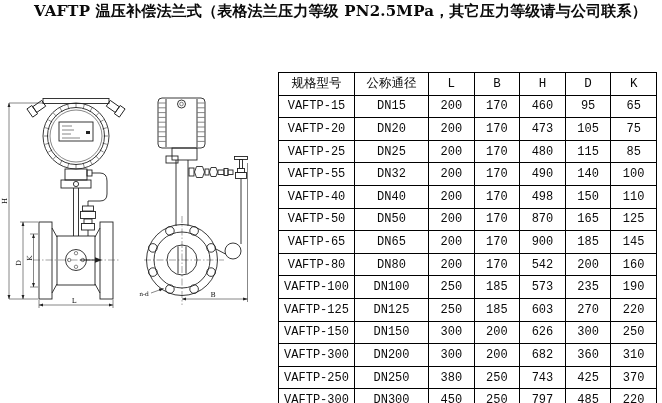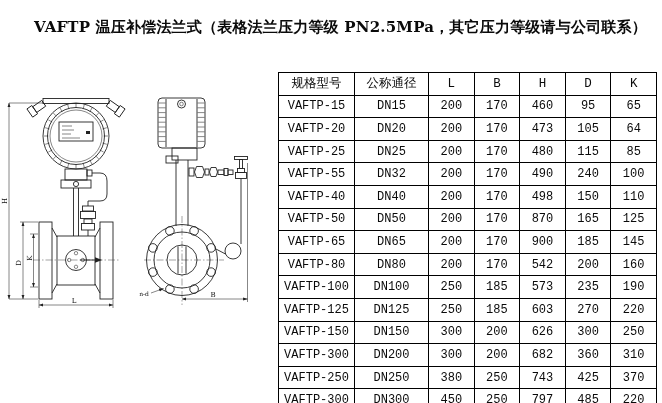--- a/index.html
+++ b/index.html
@@ -2,21 +2,21 @@
 <html><head>
 <meta charset="utf-8">
 <style>
   html,body{margin:0;padding:0;background:#888;}
   .page{
     position:relative;width:662px;height:403px;background:#ffffff;
     font-family:"Liberation Sans",sans-serif;color:#000;overflow:hidden;
     margin:0 auto;
   }
   .title{
-    position:absolute;left:34px;top:16px;width:624px;
+    position:absolute;left:34px;top:0;width:624px;
     font-family:"DejaVu Serif","Liberation Serif",serif;
     font-weight:bold;font-size:15px;line-height:22px;white-space:nowrap;
     color:#0a0a0a;letter-spacing:0.2px;
   }
   .drawing{position:absolute;left:0;top:60px;}
   .drawing .ln{stroke:#222;stroke-width:0.9;fill:none;}
   .drawing .thin{stroke:#222;stroke-width:0.55;fill:none;}
   .drawing .cl{stroke:#444;stroke-width:0.5;fill:none;stroke-dasharray:7 2 1.5 2;}
   .drawing .fill{fill:#222;stroke:none;}
   .drawing text{
@@ -290,38 +290,38 @@
           <td>95</td>
           <td>65</td>
         </tr>
         <tr>
           <td>VAFTP-20</td>
           <td>DN20</td>
           <td>200</td>
           <td>170</td>
           <td>473</td>
           <td>105</td>
-          <td>64</td>
+          <td>75</td>
         </tr>
         <tr>
           <td>VAFTP-25</td>
           <td>DN25</td>
           <td>200</td>
           <td>170</td>
           <td>480</td>
           <td>115</td>
           <td>85</td>
         </tr>
         <tr>
           <td>VAFTP-55</td>
           <td>DN32</td>
           <td>200</td>
           <td>170</td>
           <td>490</td>
-          <td>240</td>
+          <td>140</td>
           <td>100</td>
         </tr>
         <tr>
           <td>VAFTP-40</td>
           <td>DN40</td>
           <td>200</td>
           <td>170</td>
           <td>498</td>
           <td>150</td>
           <td>110</td>

